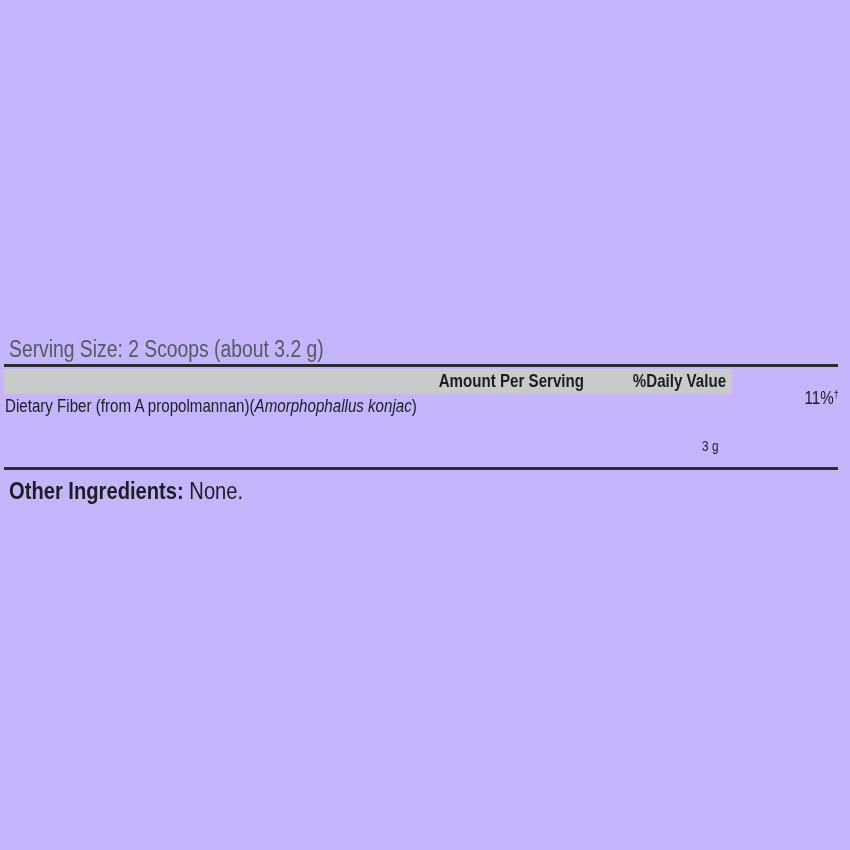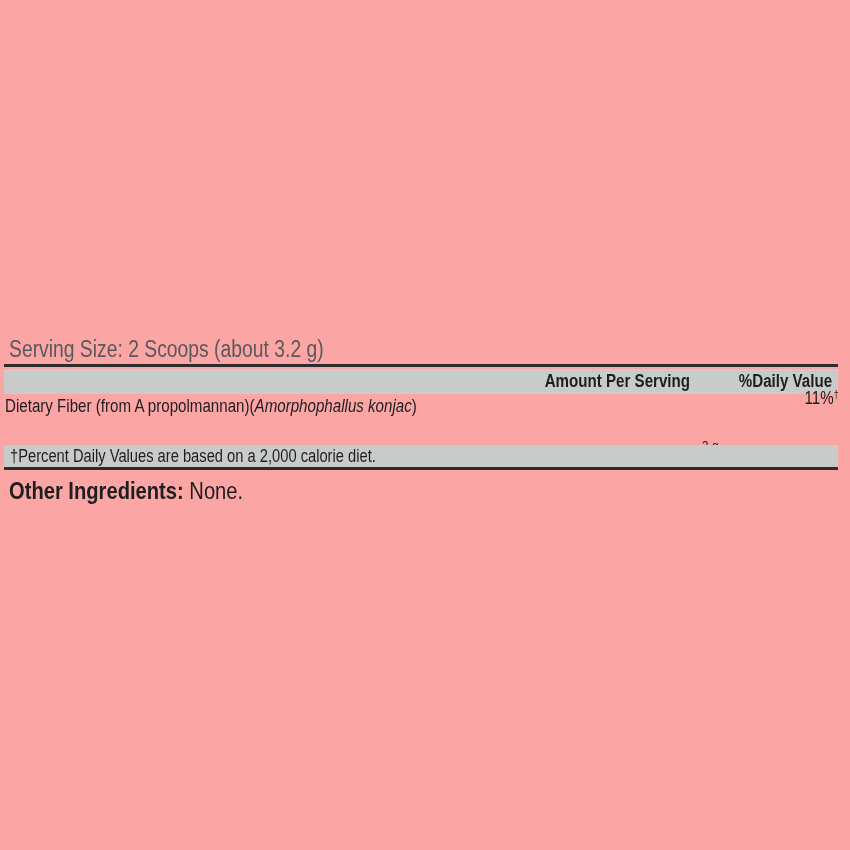--- a/index.html
+++ b/index.html
@@ -1,21 +1,21 @@
 <!DOCTYPE html>
 <html style="--bar-gray: #c9cbcb; --rule-black: #2d2d2d; --serving-text: #58595b; --body-text: #1e1e20;"><head>
 <meta charset="utf-8">
 <style>
   html, body { margin: 0; padding: 0; }
   body { background: #ffffff; }
   .page {
     position: relative;
     width: 850px;
     height: 850px;
-    background: #fca5a5;
+    background: #c4b5fd;
     font-family: "Liberation Sans", sans-serif;
     color: var(--body-text, #1e1e20);
     overflow: hidden;
   }
   
   .cond   { display: inline-block; transform: scaleX(0.84); transform-origin: 0 50%;   white-space: nowrap; }
   .cond-r { display: inline-block; transform: scaleX(0.84); transform-origin: 100% 50%; white-space: nowrap; }
 
   .serving {
     position: absolute;
@@ -27,21 +27,21 @@
   .rule {
     position: absolute;
     left: 4px; width: 834px; height: 3px;
     background: var(--rule-black, #2d2d2d);
   }
   .rule-top    { top: 364px; }
   .rule-bottom { top: 467px; }
 
   .bar {
     position: absolute;
-    left: 4px; width: 834px;
+    left: 4px; width: 728px;
     background: var(--bar-gray, #c9cbcb);
   }
   .header-bar { top: 369px; height: 25px; line-height: 25px; }
   .hdr {
     position: absolute;
     font-weight: bold;
     font-size: 18px;
     color: var(--body-text, #1e1e20);
   }
   .amount-hdr { right: 148px; }
@@ -116,23 +116,20 @@
       </span>
     </div>
     <span class="amount-cell">
       <span class="cond-r">3 g</span>
     </span>
     <span class="dv-cell">
       <span class="cond-r"><span>11%</span><span class="sup">†</span></span>
     </span>
   </div>
 
-  <div class="bar footnote-bar">
-    <span class="cond">†Percent Daily Values are based on a 2,000 calorie diet.</span>
-  </div>
 
   <div class="rule rule-bottom"></div>
 
   <div class="other">
     <span class="cond"><b>Other Ingredients:</b><span> None.</span></span>
   </div>
 
 </div>
 
 </body></html>

